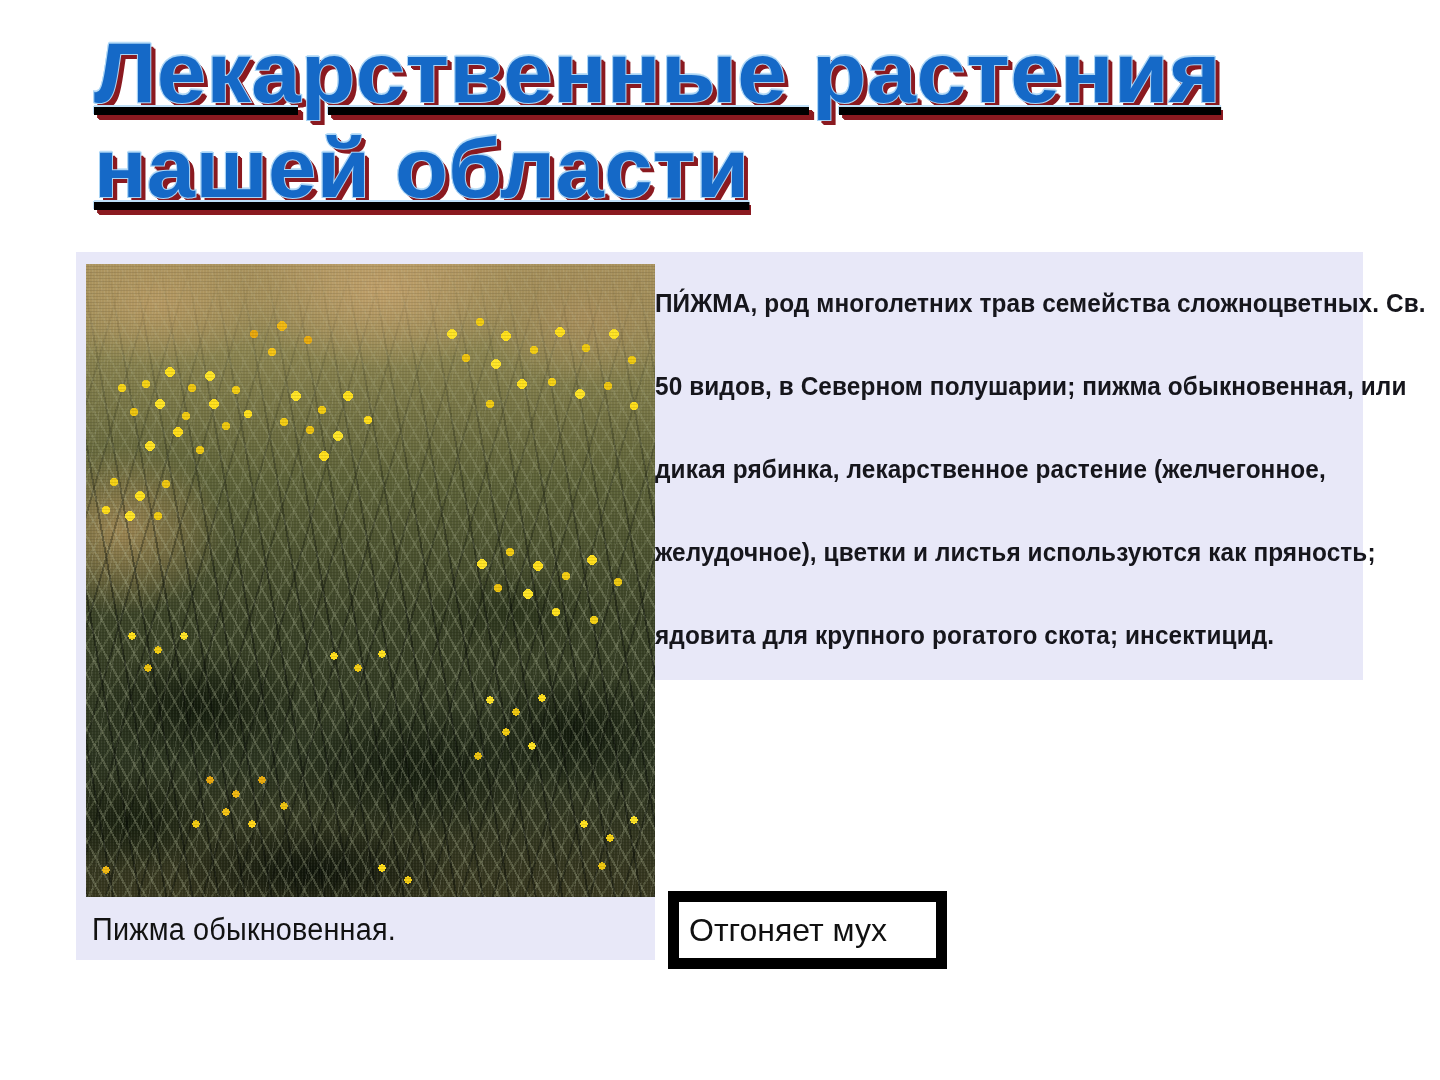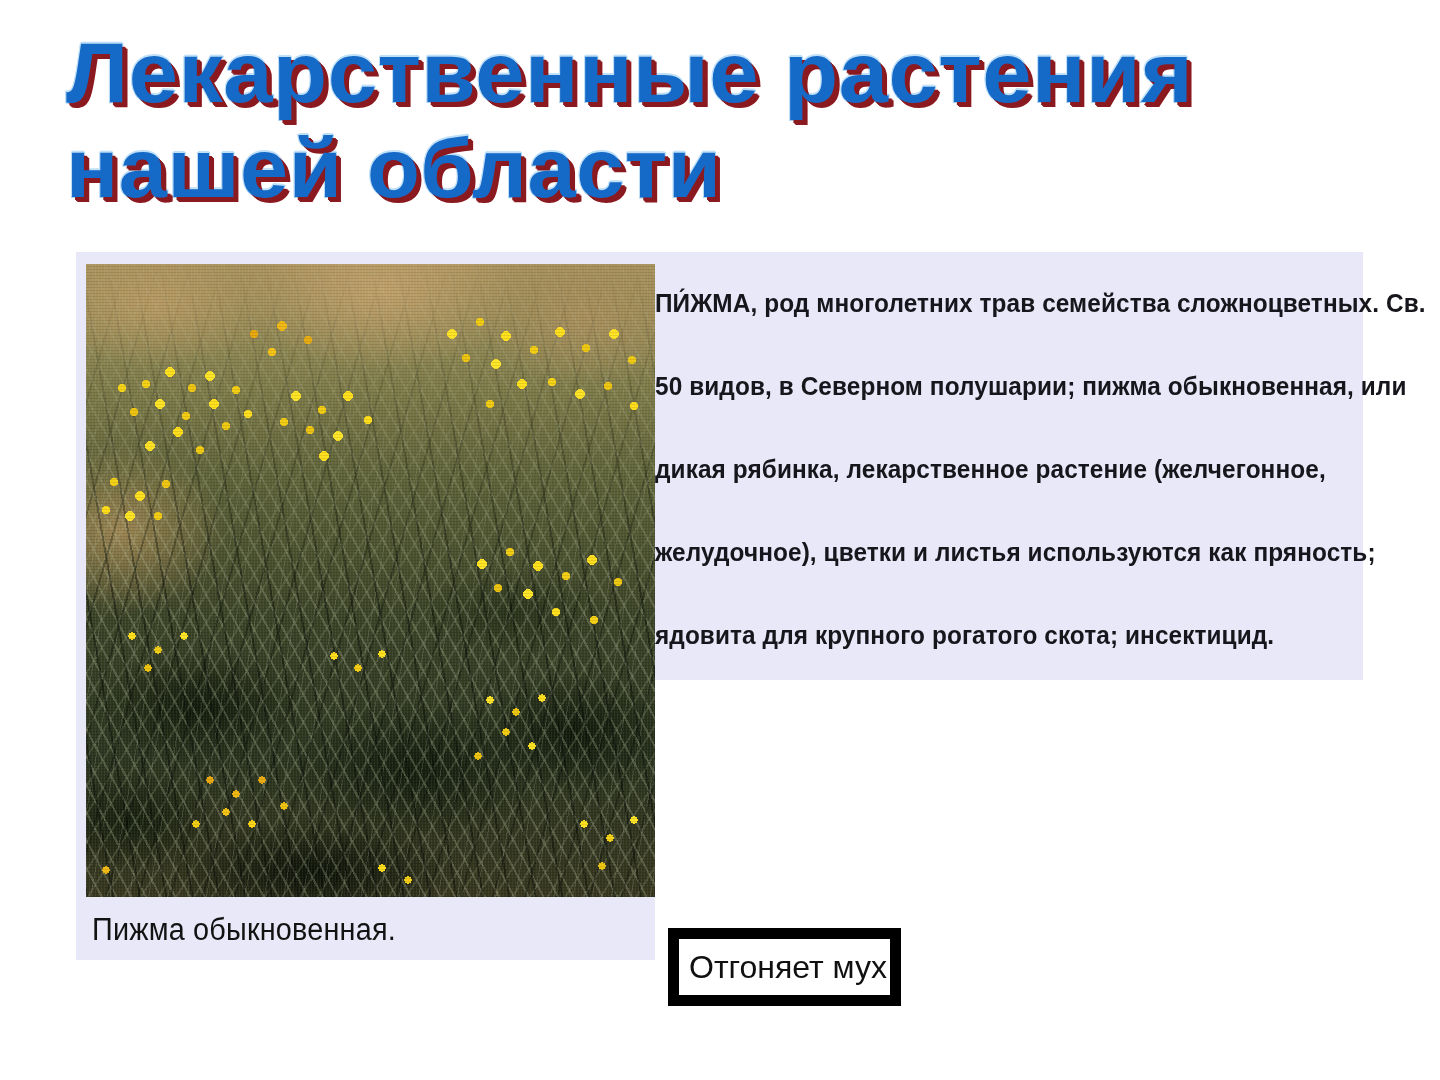--- a/index.html
+++ b/index.html
@@ -8,22 +8,23 @@
     width:1440px;height:1080px;
     background:#ffffff;
     font-family:"Liberation Sans", sans-serif;
     overflow:hidden;
     position:relative;
   }
 
   
   .title-block{
     position:absolute;
-    left:66px; top:24px;
+    left:94px; top:24px;
     width:1300px;
+    text-decoration:underline;
   }
   .title-line{
     font-family:"Liberation Sans", sans-serif;
     font-weight:bold;
     font-size:86px;
     line-height:96px;
     letter-spacing:0.5px;
     color:#1569c7;
     white-space:nowrap;
     -webkit-text-stroke:2px #aad4f5;
@@ -233,28 +234,27 @@
     letter-spacing:0.1px;
     transform:scaleX(.92);
     transform-origin:left top;
   }
   .article p{margin:0;white-space:nowrap;}
 
   
   .note-box{
     position:absolute;
     left:668px; top:891px;
-    width:233px; height:78px;
+    width:279px; height:78px;
     background:#ffffff;
     border:11px solid #000000;
     box-sizing:border-box;
     display:flex;
     align-items:center;
     justify-content:flex-start;
-    margin-top:37px;
   }
   .note-text{
     font-family:"Liberation Sans", sans-serif;
     font-size:32px;
     color:#101010;
     padding-left:10px;
     white-space:nowrap;
   }
 </style>
 </head>

